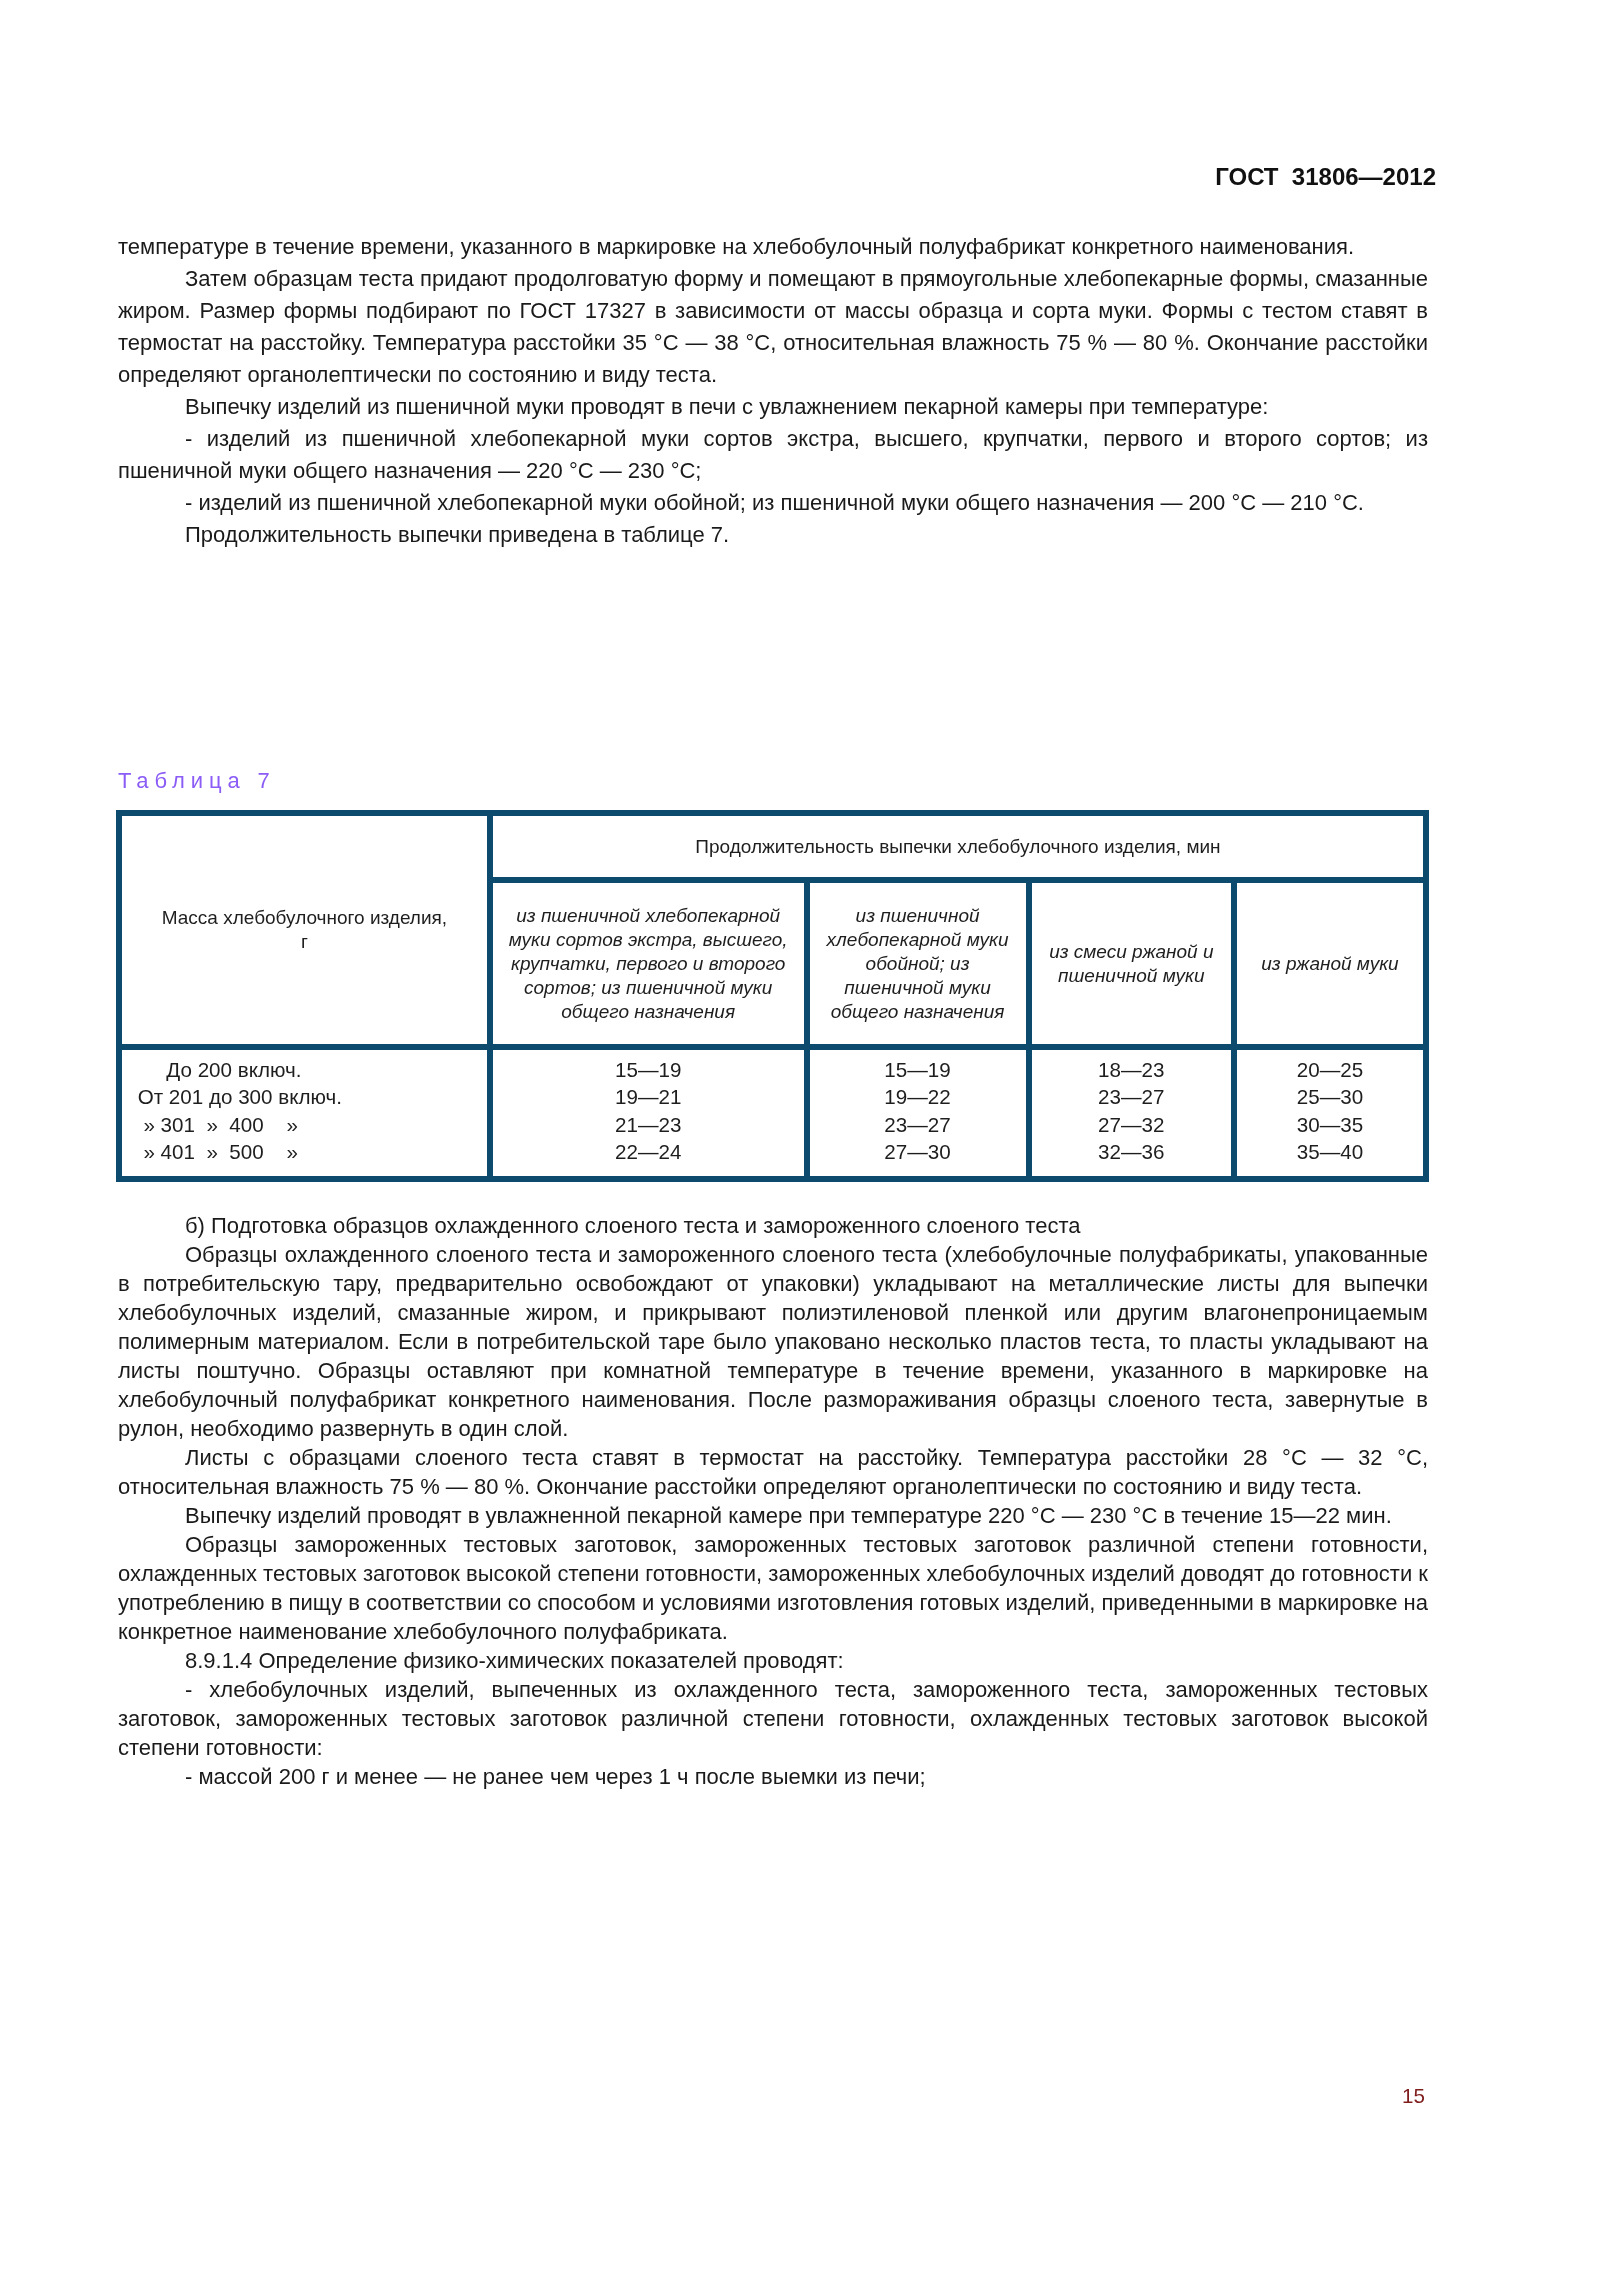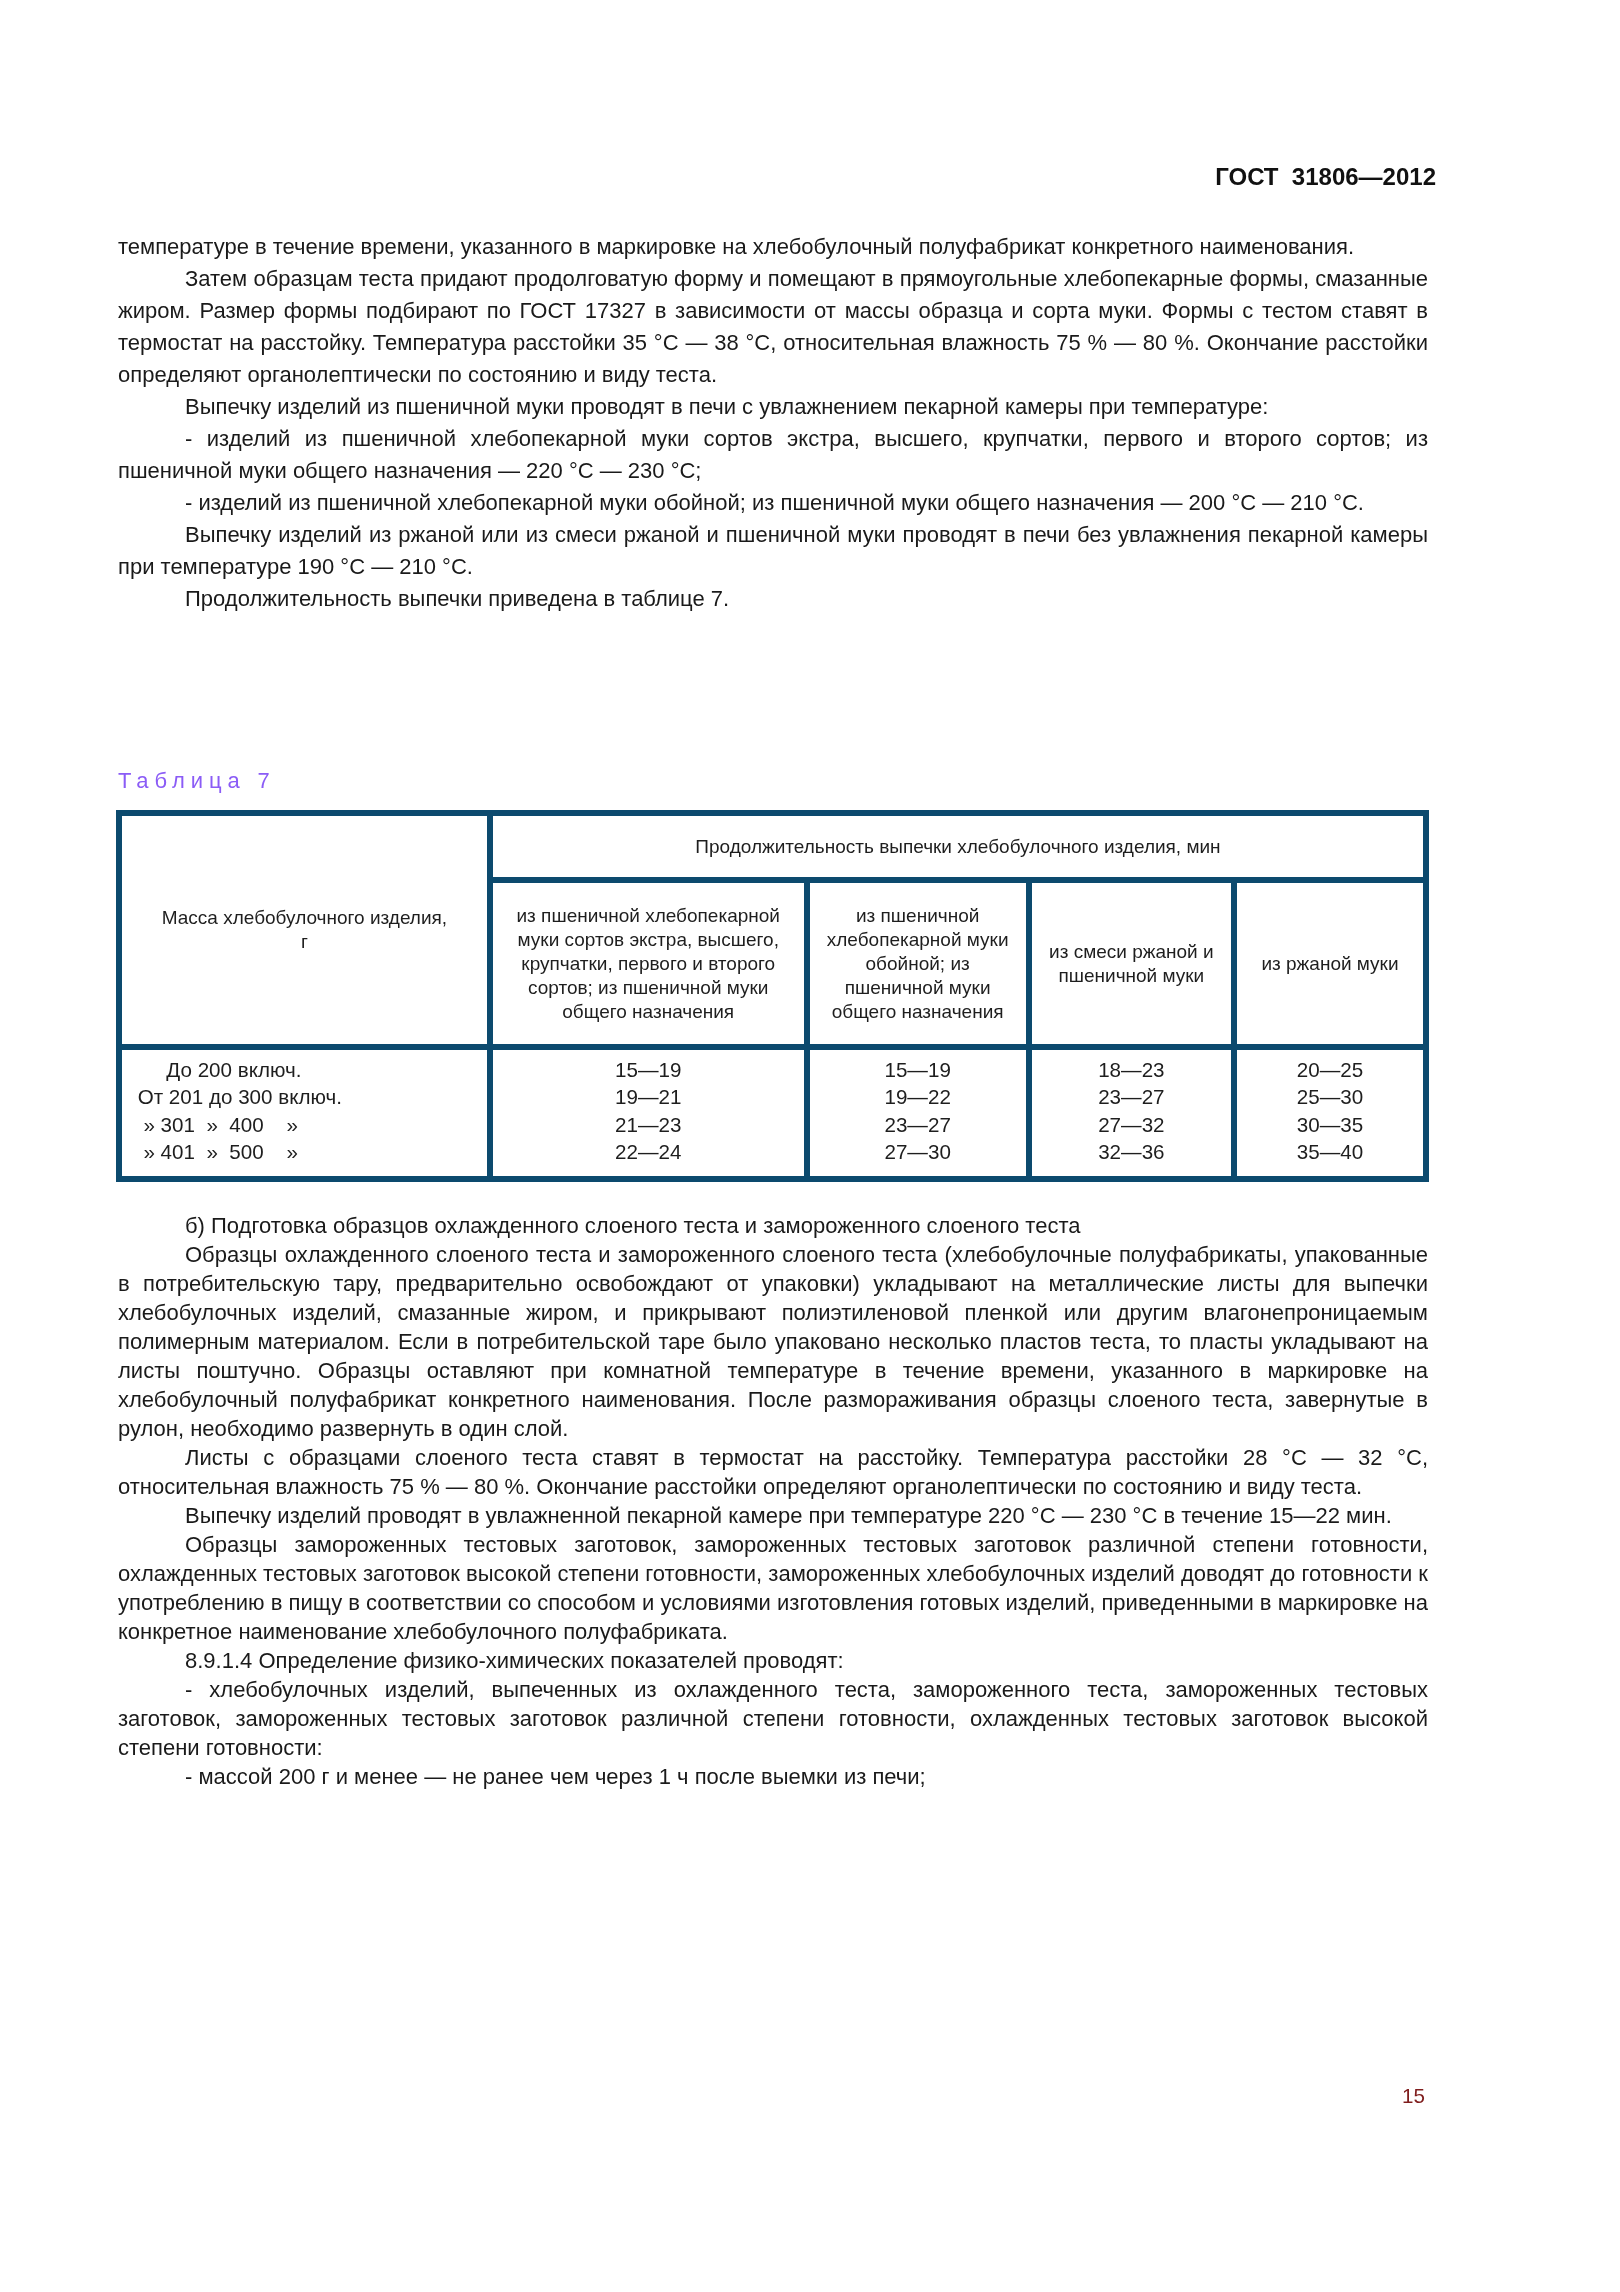--- a/index.html
+++ b/index.html
@@ -10,38 +10,37 @@
   .top { top: 231px; line-height: 32px; }
   .bot { top: 1211px; line-height: 29px; }
   .ind { text-indent: 67px; }
   .last { text-align-last: left; }
   .tcap { position: absolute; left: 118px; top: 768px; font-size: 22px; letter-spacing: 5.9px; color: #8b5cf6; }
   table.t7 { position: absolute; left: 116px; top: 810px; width: 1313px; border-collapse: collapse; font-size: 19px; color: #1e1e1e; }
   table.t7 td, table.t7 th { border: 6px solid #0c4a6e; font-weight: normal; text-align: center; vertical-align: middle; padding: 0 5.9px; }
   table.t7 th { line-height: 24px; }
   .c0 { width: 336px; } .c1 { width: 335px; } .c2 { width: 218px; } .c3 { width: 192px; } .c4 { width: 212px; }
   .hrow1 th { height: 61px; }
-  .hrow2 th { height: 161px; border-bottom: 4.9px double #111; }
+  .hrow2 th { height: 161px; border-bottom: 4.9px double #111; font-style: italic; }
   .bodycell { line-height: 27.4px; font-size: 20.6px; padding: 5.9px 3.9px 3.9px 3.9px !important; height: 116px; vertical-align: top !important; }
   .mass { text-align: left !important; padding-left: 15.7px !important; }
   .mass div { white-space: pre; }
   .pgnum { position: absolute; left: 1402px; top: 2084px; font-size: 20.6px; color: #7f1d1d; }
 </style>
 </head>
 <body>
 
 <div class="hdr">ГОСТ  31806—2012</div>
 
 <div class="block top">
   <p class="last">температуре в течение времени, указанного в маркировке на хлебобулочный полуфабрикат конкретного наименования.</p>
   <p class="ind">Затем образцам теста придают продолговатую форму и помещают в прямоугольные хлебопекарные формы, смазанные жиром. Размер формы подбирают по ГОСТ 17327 в зависимости от массы образца и сорта муки. Формы с тестом ставят в термостат на расстойку. Температура расстойки 35 °С — 38 °С, относительная влажность 75 % — 80 %. Окончание расстойки определяют органолептически по состоянию и виду теста.</p>
   <p class="ind">Выпечку изделий из пшеничной муки проводят в печи с увлажнением пекарной камеры при температуре:</p>
   <p class="ind">-  изделий из пшеничной хлебопекарной муки сортов экстра, высшего, крупчатки, первого и второго сортов; из пшеничной муки общего назначения — 220 °С — 230 °С;</p>
   <p class="ind">-  изделий из пшеничной хлебопекарной муки обойной; из пшеничной муки общего назначения — 200 °С — 210 °С.</p>
-  <p class="ind">Выпечку изделий из ржаной или из смеси ржаной и пшеничной муки проводят в печи без увлажнения пекарной камеры при температуре 190 °С — 210 °С.</p>
   <p class="ind">Продолжительность выпечки приведена в таблице 7.</p>
 </div>
 
 <div class="tcap">Таблица 7</div>
 
 <table class="t7">
   <tbody>
       <tr class="hrow1">
     <th class="c0" rowspan="2" style="border-bottom:4.9px double #111; padding:0 39px;">Масса хлебобулочного изделия, г</th>
     <th colspan="4">Продолжительность выпечки хлебобулочного изделия, мин</th>

